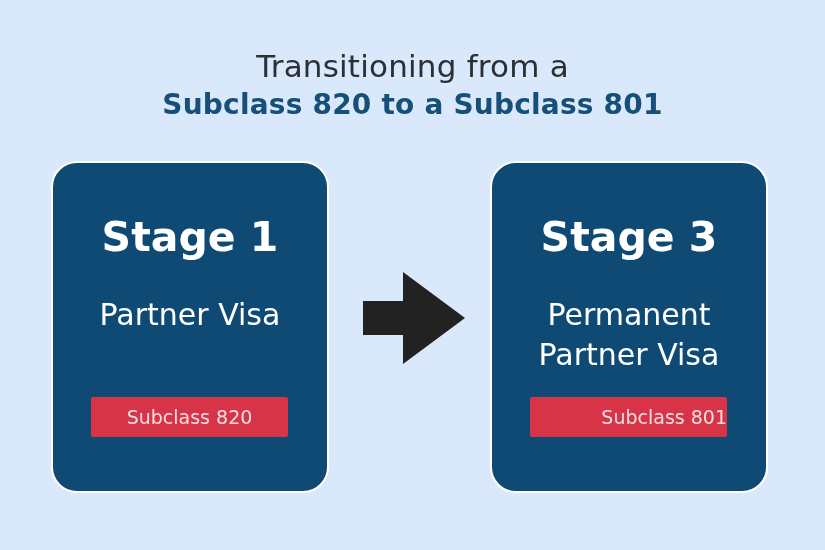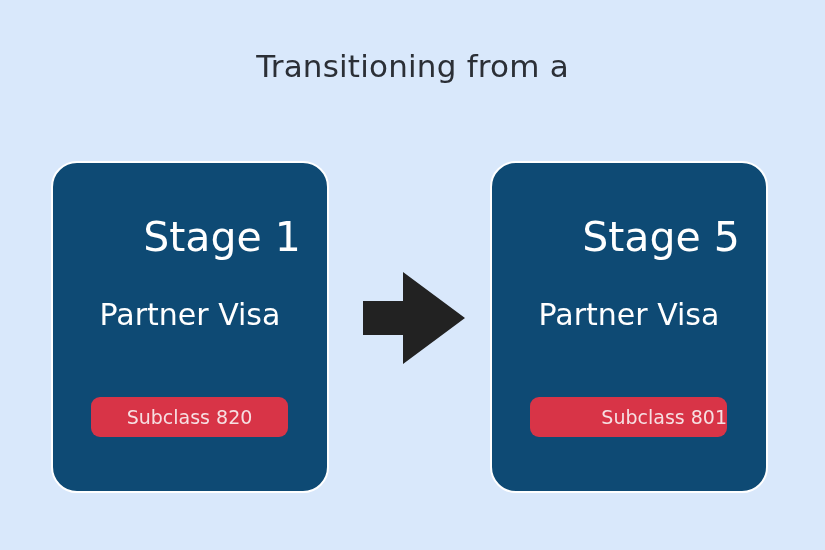--- a/index.html
+++ b/index.html
@@ -48,73 +48,74 @@
       text-align: center;
     }
     .card.left { left: 51px; }
     .card.right { left: 490px; }
     .stage-title {
       position: absolute;
       left: 0;
       width: 100%;
       top: 48px;
       font-size: 41px;
-      font-weight: normal;
+      font-weight: bold;
       line-height: 52px;
-      padding-left: 32px;
     }
     .visa-name {
       position: absolute;
       left: 0;
       width: 100%;
       top: 132px;
       font-size: 30px;
       line-height: 40px;
       font-weight: normal;
     }
     .badge {
       position: absolute;
       left: 38px;
       top: 234px;
       width: 197px;
       height: 40px;
       background: #d83447;
-      border-radius: 9px;
+      border-radius: 2px;
       color: #f6dfe2;
       font-size: 19px;
       line-height: 40px;
       text-align: center;
     }
     .card.right .badge { left: 38px; text-align: right; }
     .arrow {
       position: absolute;
       left: 363px;
       top: 272px;
       width: 102px;
       height: 92px;
     }
   </style>
 </head>
 <body>
 
 <div class="title">
   <div class="title-line1">Transitioning from a</div>
+  <div class="title-line2">Subclass 820 to a Subclass 801</div>
 </div>
 
 <div class="card left">
   <div class="stage-title">Stage 1</div>
   <div class="visa-name">
     <div>Partner Visa</div>
   </div>
   <div class="badge">Subclass 820</div>
 </div>
 
 <svg class="arrow" viewBox="0 0 102 92" xmlns="http://www.w3.org/2000/svg">
   <polygon points="0,29 40,29 40,0 102,46 40,92 40,63 0,63" fill="#222222"></polygon>
 </svg>
 
 <div class="card right">
-  <div class="stage-title">Stage 5</div>
+  <div class="stage-title">Stage 3</div>
   <div class="visa-name">
+    <div>Permanent</div>
     <div>Partner Visa</div>
   </div>
   <div class="badge">Subclass 801</div>
 </div>
 
 </body></html>

